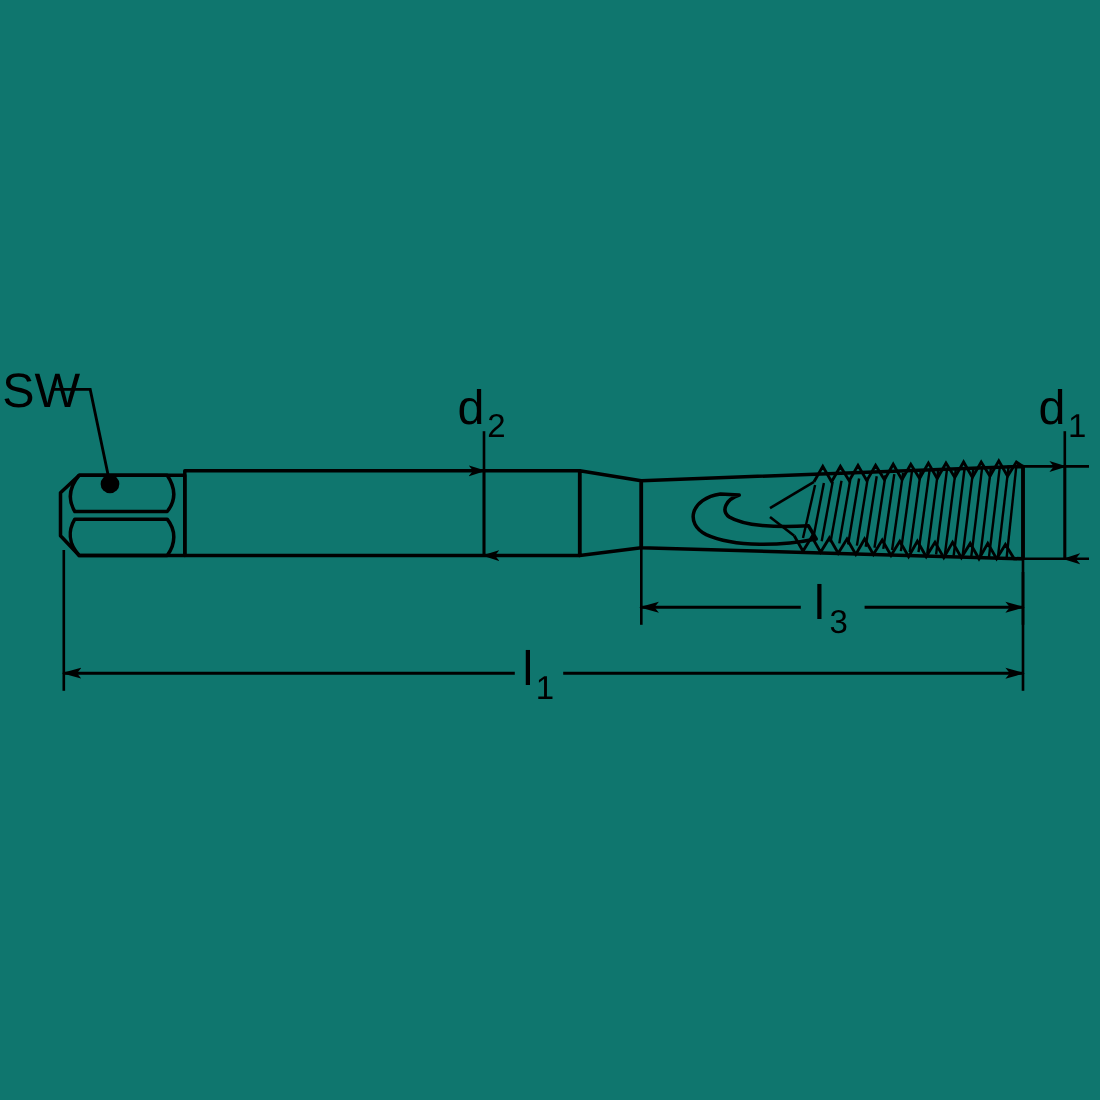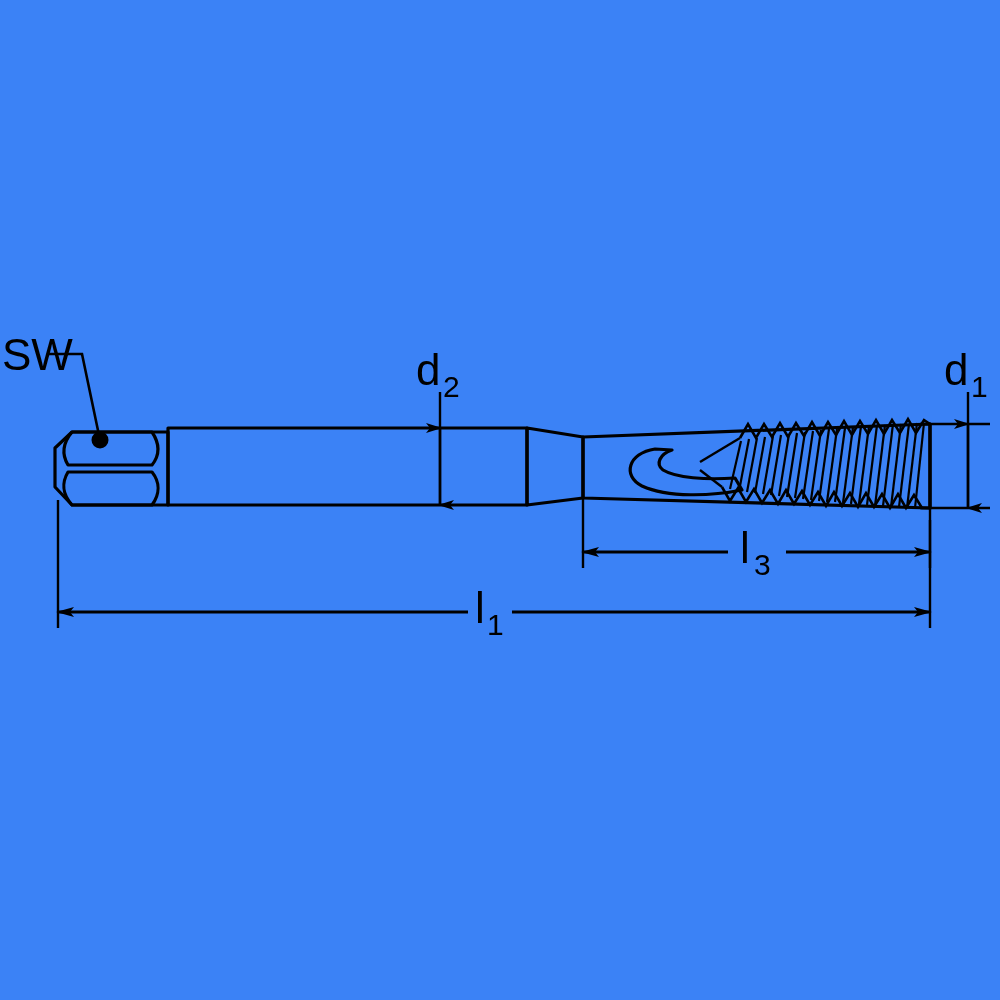--- a/index.html
+++ b/index.html
@@ -1,18 +1,18 @@
 <!DOCTYPE html>
 <html><head>
 <meta charset="utf-8">
 <style>
   html,body{margin:0;padding:0;background:#ffffff;}
   body{width:1000px;height:1000px;overflow:hidden;
        font-family:"Liberation Sans",sans-serif;}
-  #stage{position:relative;width:1000px;height:1000px;background:#3b82f6;}
+  #stage{position:relative;width:1000px;height:1000px;background:#0f766e;}
   svg{display:block;}
   .lbl{font-family:"Liberation Sans",sans-serif;fill:#000;}
   .lbl-main{font-size:44px;}
   .lbl-sub{font-size:30px;}
 </style>
 </head>
 <body>
 
 <div id="stage">
 <svg width="1000" height="1000" viewBox="0 0 1000 1000">

